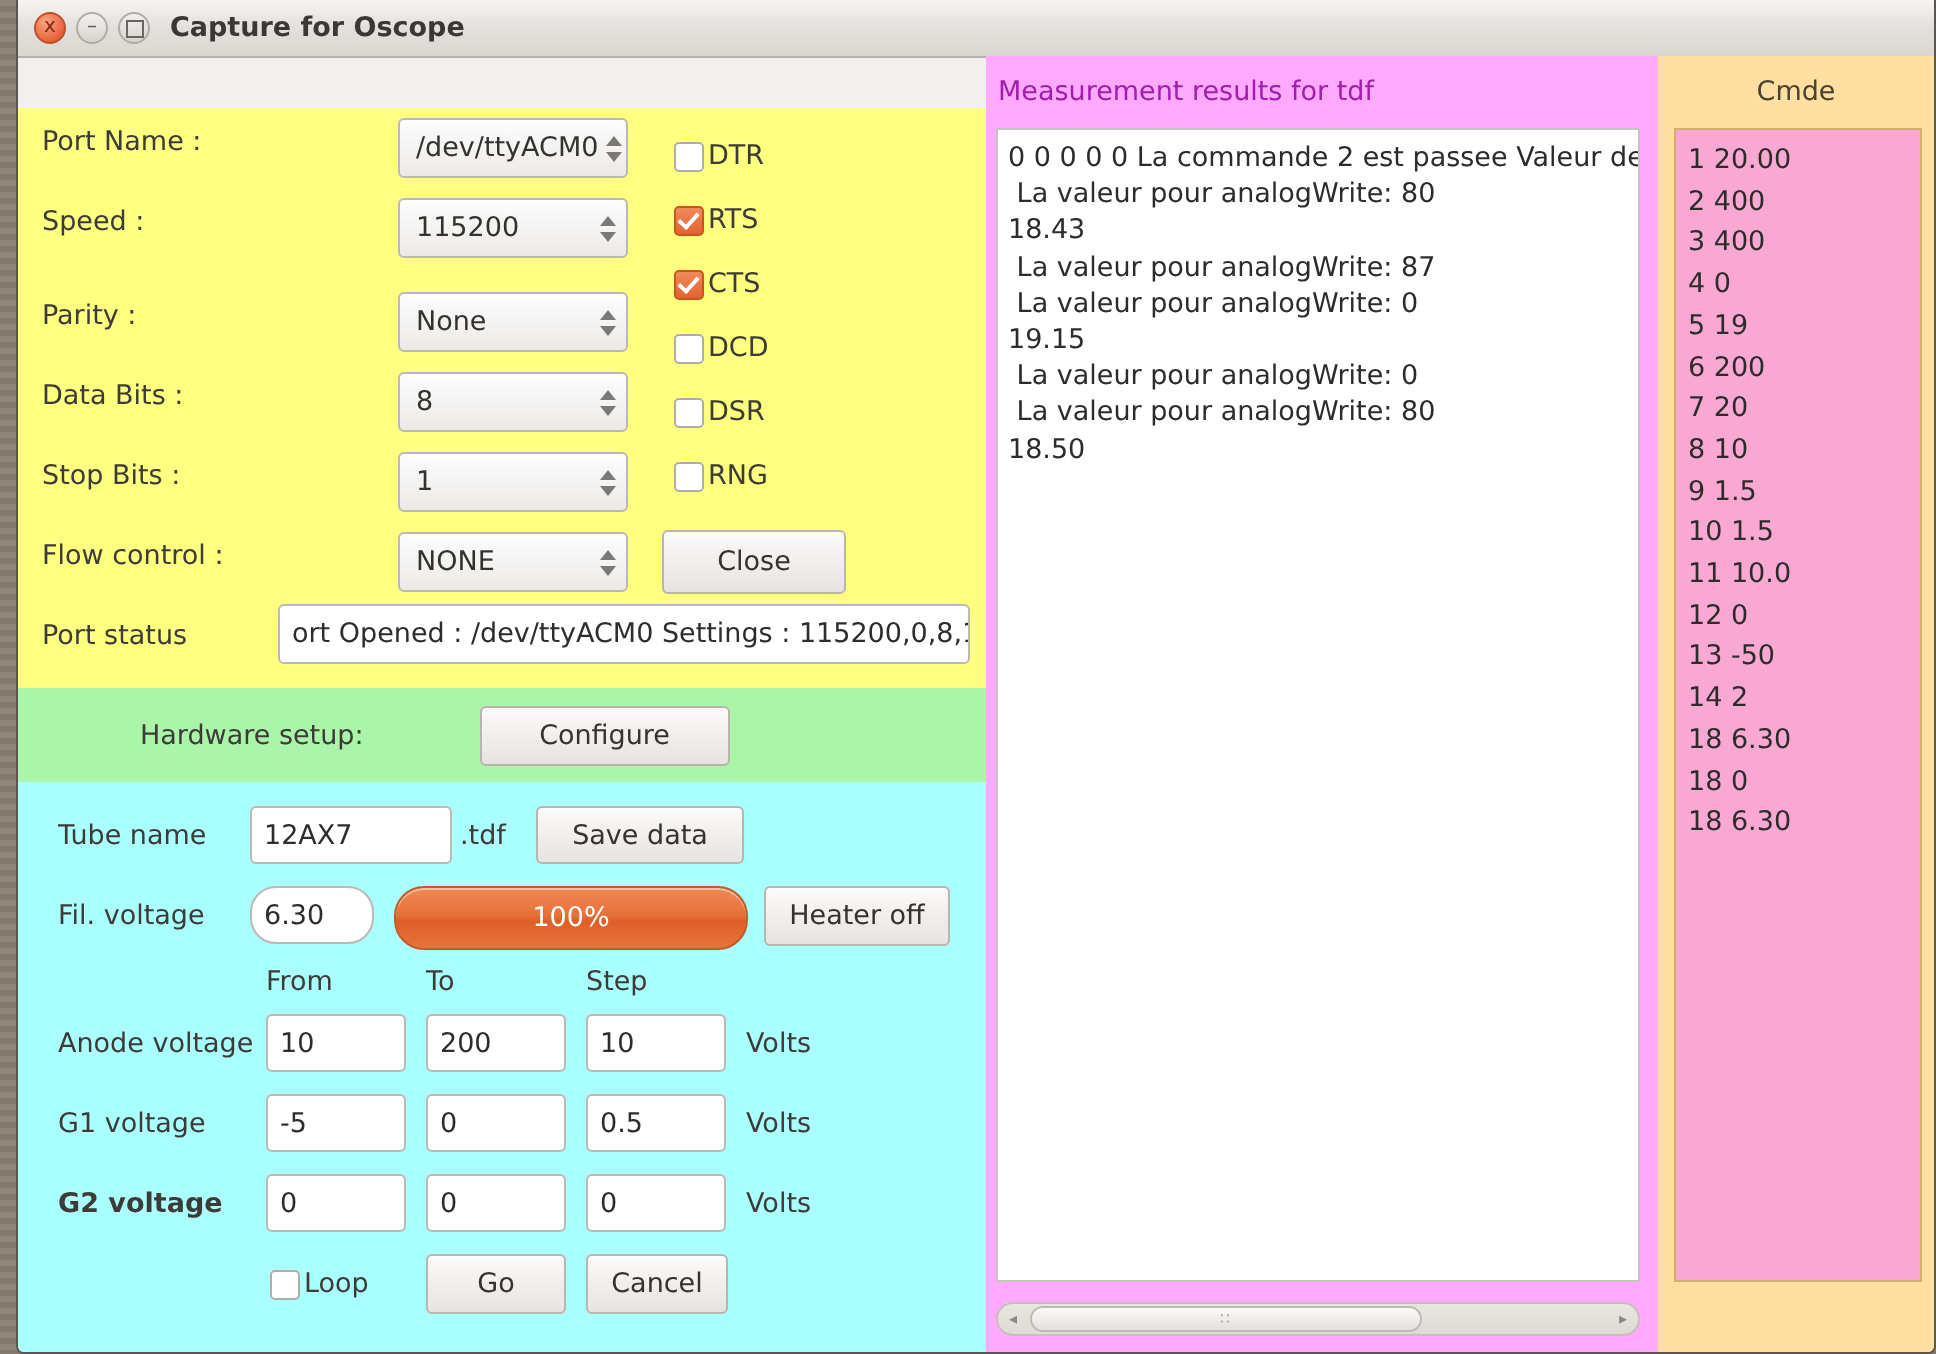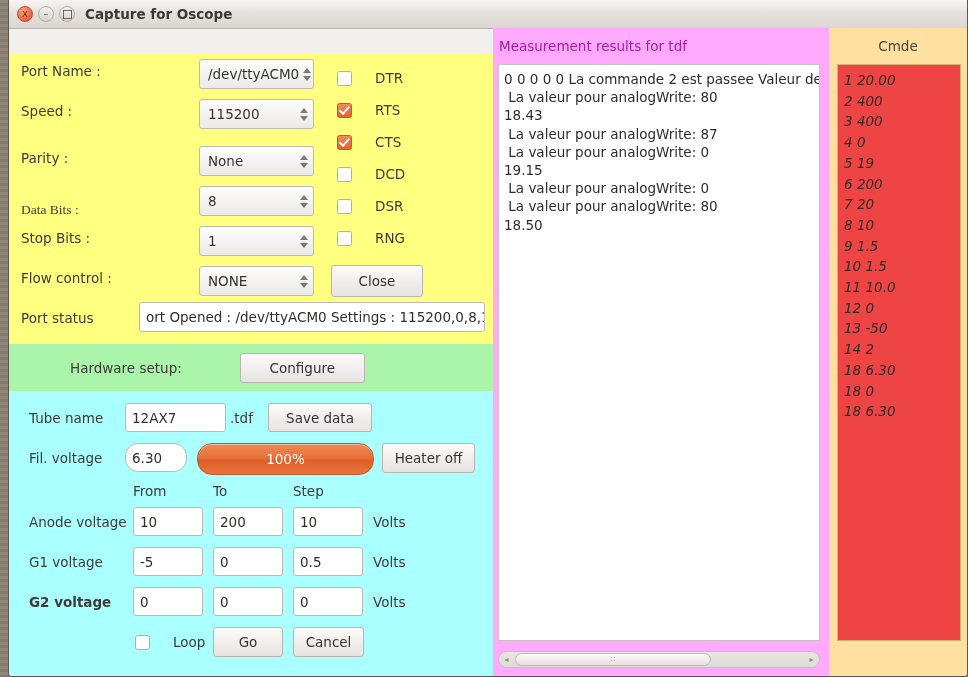--- a/index.html
+++ b/index.html
@@ -56,21 +56,21 @@
 
   .btn{background:linear-gradient(180deg,#fcfbfb 0%,#f1efed 50%,#e6e3e0 100%);
     border:1px solid #bab4af;border-radius:3px;color:#35332f;font-size:13.5px;
     display:flex;align-items:center;justify-content:center;box-sizing:border-box;
     font-family:inherit;}
 
   .txtfield{background:#fff;border:1px solid #bdb8b3;border-radius:3px;
     font-size:13.5px;color:#2f2d2a;display:flex;align-items:center;
     padding:0 6px;box-sizing:border-box;white-space:nowrap;overflow:hidden;}
 
-  .chkrow{display:flex;align-items:center;gap:23px;position:absolute;}
+  .chkrow{display:flex;align-items:center;gap:2px;position:absolute;}
   .chk{width:15px;height:15px;border:1px solid #b3ada8;border-radius:2.5px;
     background:#fff;box-sizing:border-box;display:flex;align-items:center;
     justify-content:center;flex:none;}
   .chk.on{background:linear-gradient(180deg,#f08a5c,#e2622f);border-color:#c9561f;}
   .chk.on::after{content:"";width:8px;height:4px;border-left:2px solid #fff;
     border-bottom:2px solid #fff;transform:rotate(-48deg) translate(0px,-1px);}
 
   
   .pbar{height:30px;border-radius:15px;border:1px solid #c05c29;
     background:linear-gradient(180deg,#f08a56 0%,#e8703a 45%,#dd5f27 55%,#e8733d 100%);
@@ -90,22 +90,22 @@
     color:#8d8882;font-size:8px;flex:none;}
   .sthumb{height:13px;margin:0 1px;border-radius:7px;
     background:linear-gradient(180deg,#fbfaf9,#e4e0db);border:1px solid #c0bab4;
     box-sizing:border-box;display:flex;align-items:center;justify-content:center;
     width:196px;color:#a8a29c;font-size:8px;letter-spacing:1px;}
 
   
   .cmdtitle{position:absolute;top:10px;left:0;right:0;text-align:center;
     font-size:13.5px;color:#4a4234;}
   .cmdbox{position:absolute;left:8px;top:36px;width:124px;height:577px;
-    background:#ef4444;border:1px solid #d3ae6d;box-sizing:border-box;
-    padding:5px 0 0 6px;overflow:hidden;font-style:italic;}
+    background:#f9a8d4;border:1px solid #d3ae6d;box-sizing:border-box;
+    padding:5px 0 0 6px;overflow:hidden;}
   .cmdline{font-size:13.5px;line-height:20.7px;color:#2e2c2a;white-space:pre;}
 </style>
 </head>
 <body>
 
 <div class="desktop"></div>
 
 <div class="window">
 
   <div class="titlebar">
@@ -155,21 +155,21 @@
           <span class="lbl">Parity :</span>
         </div>
         <div class="combo" style="position:absolute;left:190px;top:92px;width:115px;">
           <span>None</span>
           <span class="spin">
               <i class="up"></i>
               <i class="dn"></i>
             </span>
         </div>
 
-        <div class="row" style="left:12px;top:148px;font-family:Liberation Serif, serif;">
+        <div class="row" style="left:12px;top:136px;">
           <span class="lbl">Data Bits :</span>
         </div>
         <div class="combo" style="position:absolute;left:190px;top:132px;width:115px;">
           <span>8</span>
           <span class="spin">
               <i class="up"></i>
               <i class="dn"></i>
             </span>
         </div>
 

